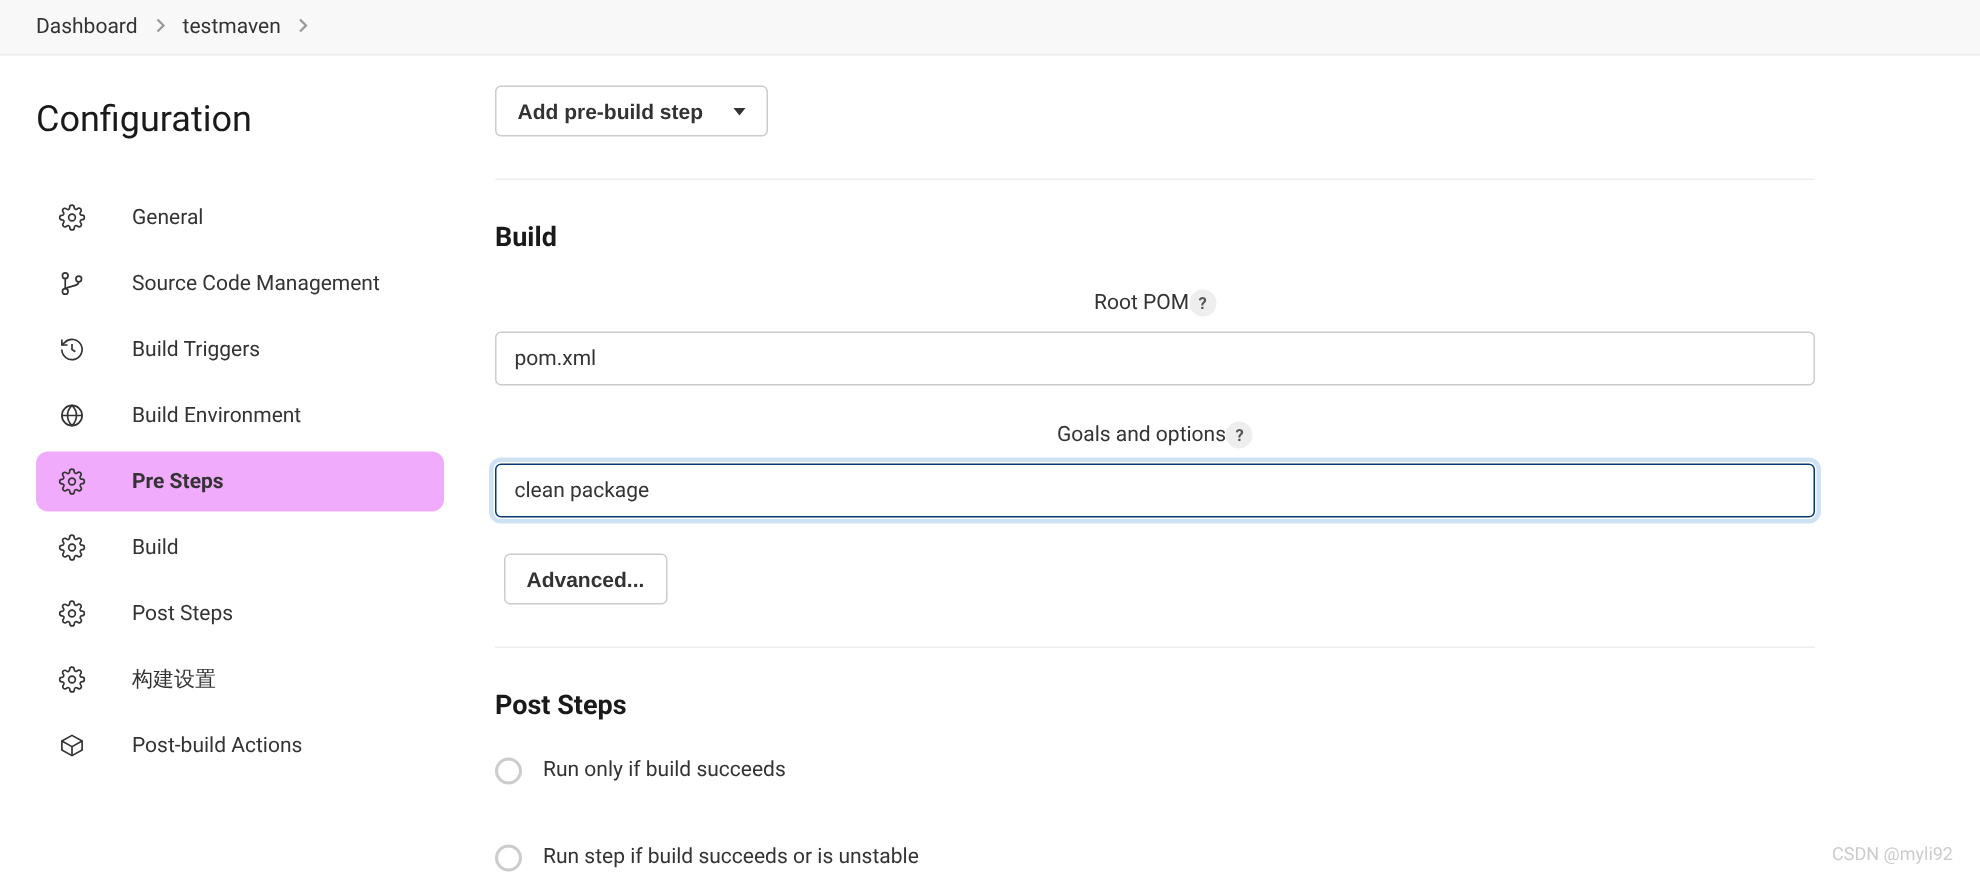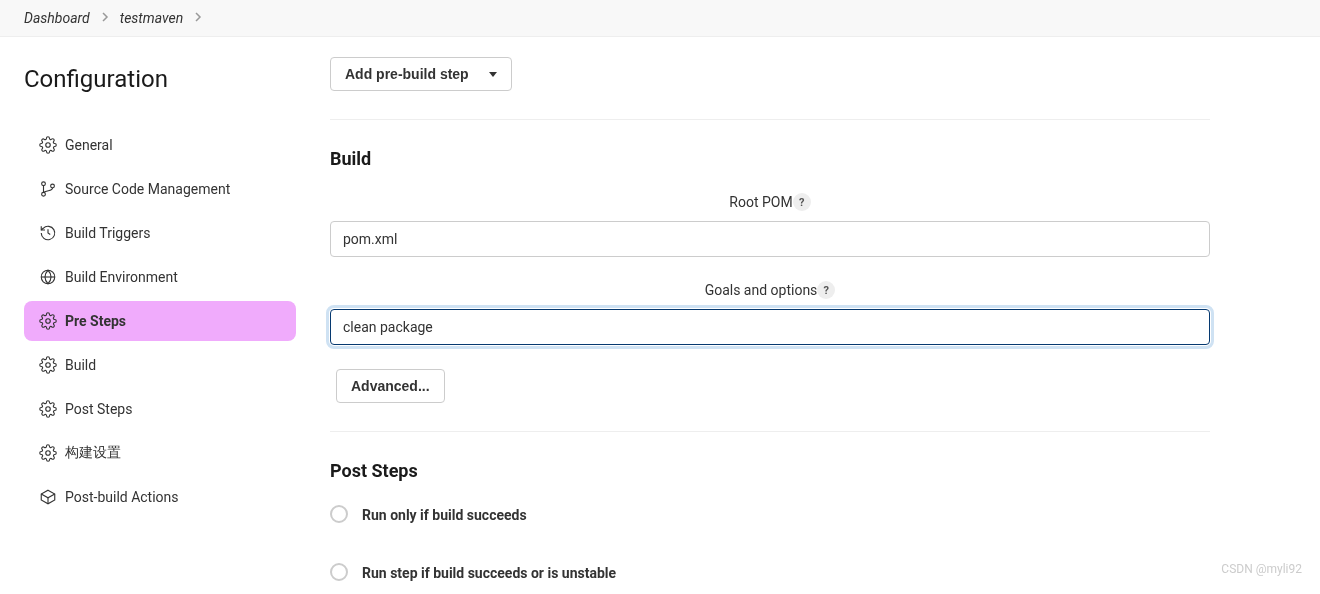--- a/index.html
+++ b/index.html
@@ -18,21 +18,20 @@
       border-bottom: 1px solid #eee;
       padding: 10px 24px;
       display: flex;
       align-items: center;
       gap: 10px;
     }
     .breadcrumb-item {
       color: #333;
       font-size: 14px;
       cursor: pointer;
-      font-style: italic;
     }
     .breadcrumb-chevron {
       color: #999;
       font-size: 12px;
     }
     .layout {
       display: flex;
     }
     .sidebar {
       width: 310px;
@@ -42,21 +41,21 @@
     .sidebar-title {
       font-size: 24px;
       font-weight: 400;
       color: #1a1a1a;
       margin-bottom: 32px;
       padding-left: 0;
     }
     .sidebar-item {
       display: flex;
       align-items: center;
-      gap: 7px;
+      gap: 30px;
       padding: 10px 14px;
       border-radius: 8px;
       cursor: pointer;
       color: #333;
       font-size: 14px;
       margin-bottom: 4px;
     }
     .sidebar-item.active {
       background: #f0abfc;
       font-weight: 700;
@@ -164,24 +163,23 @@
       margin-left: 6px;
     }
     .radio-group {
       display: flex;
       flex-direction: column;
       gap: 40px;
       margin-top: 22px;
     }
     .radio-item {
       display: flex;
-      align-items: flex-end;
+      align-items: flex-start;
       gap: 14px;
       cursor: pointer;
-      font-weight: bold;
     }
     .radio-circle {
       width: 18px;
       height: 18px;
       border: 2px solid #ccc;
       border-radius: 50%;
       flex-shrink: 0;
     }
     .watermark {
       position: fixed;

